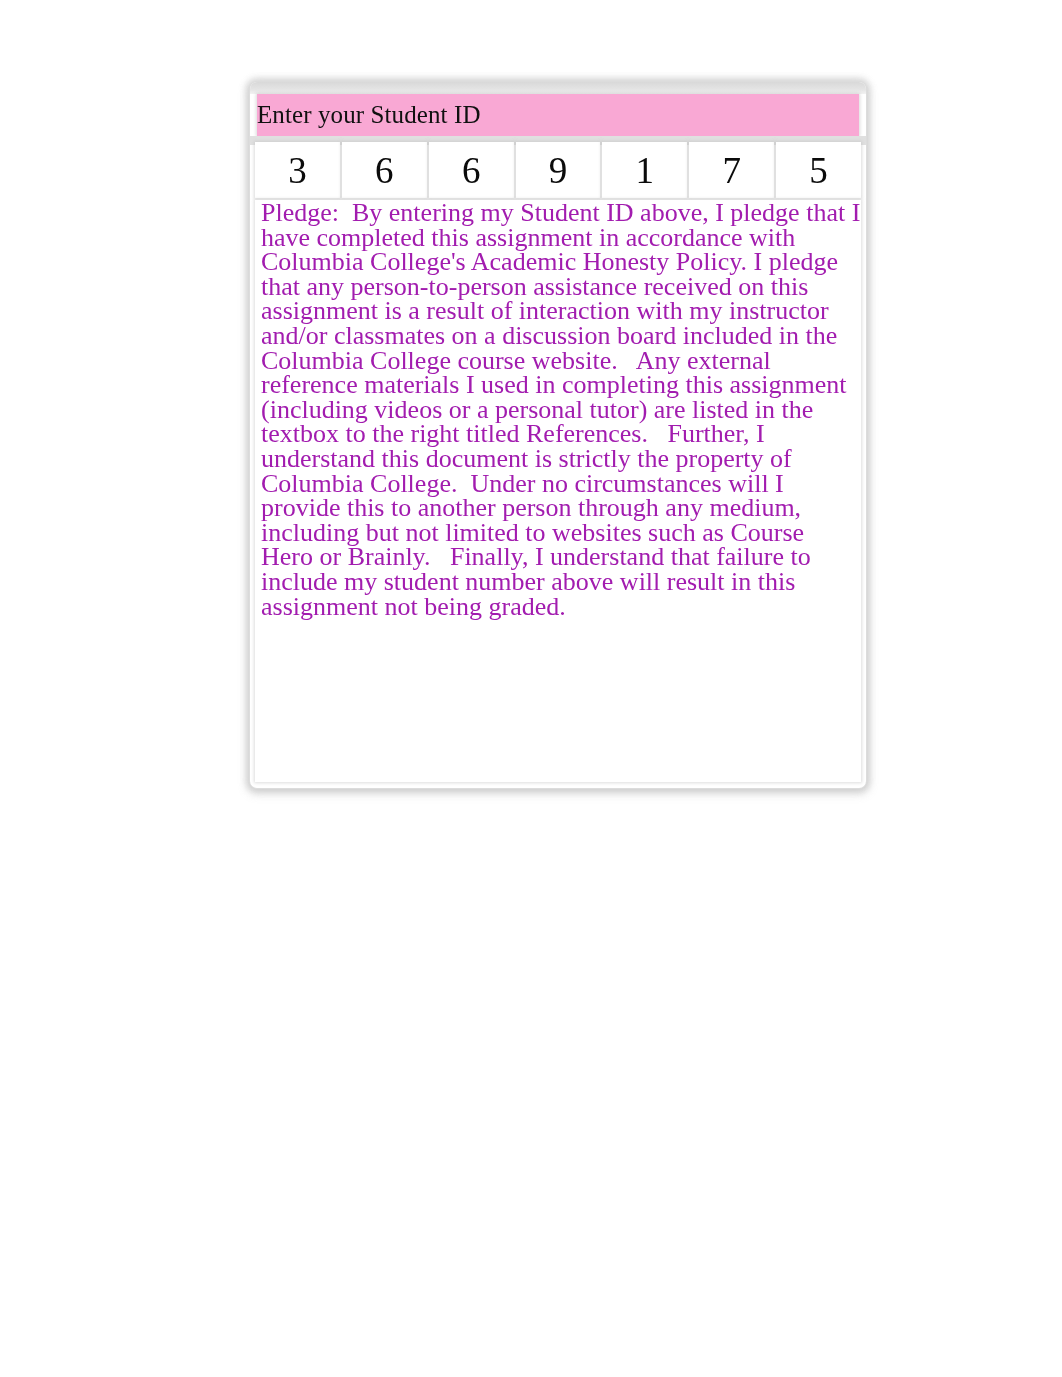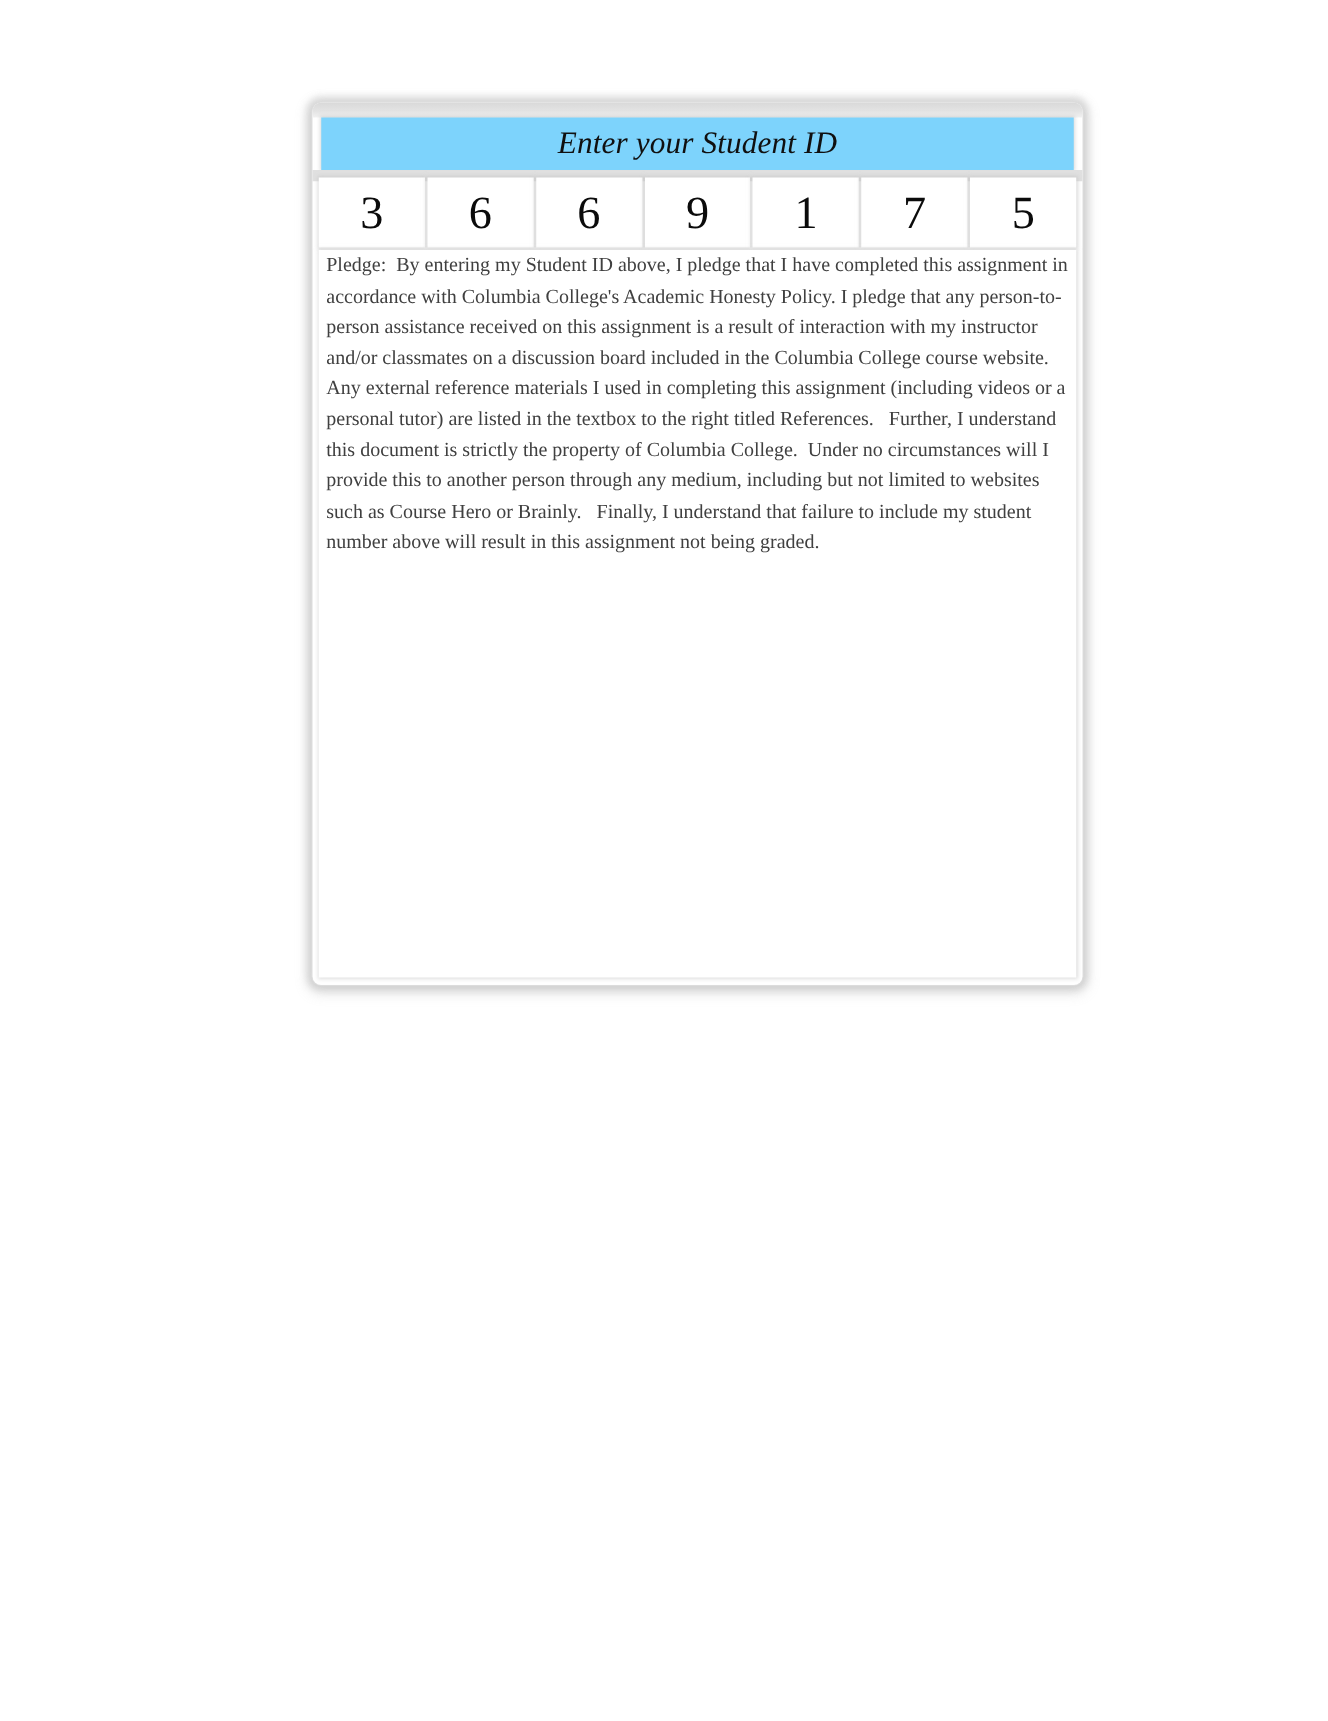--- a/index.html
+++ b/index.html
@@ -43,27 +43,25 @@
     border-radius: 7px 7px 0 0;
   }
 
   
   #title-row {
     position: absolute;
     left: 7px;
     top: 12px;
     width: 602px;
     height: 42px;
-    background: #7dd3fc;
+    background: #f9a8d4;
     box-shadow: 0 0 3px 1px rgba(190,190,190,0.55);
     display: flex;
     align-items: center;
-    justify-content: center;
     box-sizing: border-box;
-    font-style: italic;
   }
   #title-text {
     font-size: 25px;
     color: #101010;
     letter-spacing: 0.1px;
     white-space: nowrap;
   }
 
   
   #title-sep {
@@ -111,23 +109,23 @@
     background: #ffffff;
     box-shadow: 0 0 3px 1px rgba(195,195,195,0.55);
     box-sizing: border-box;
     overflow: visible;
   }
   #pledge-text {
     position: absolute;
     left: 6px;
     top: 1px;
     width: 600px;
-    font-size: 16px;
+    font-size: 26px;
     line-height: 24.6px;
-    color: #404040;
+    color: #a21caf;
     white-space: pre-wrap;
     word-spacing: 0px;
   }
 </style>
 </head>
 <body>
 
 <div id="pledge-frame">
 
   <div id="frame-top-band"></div>

